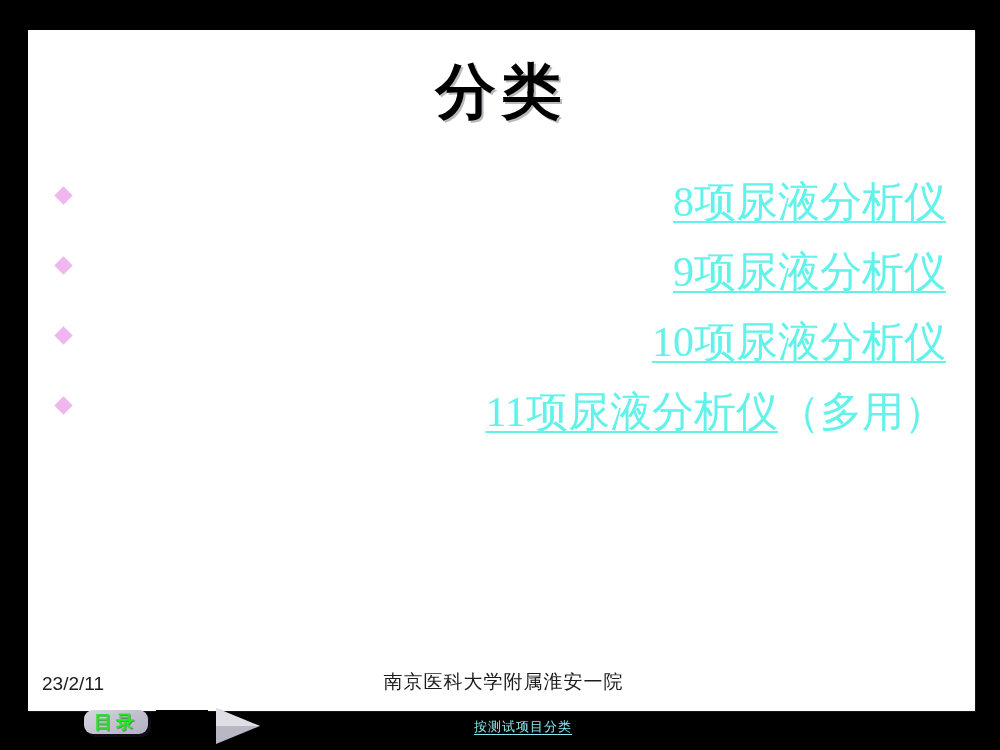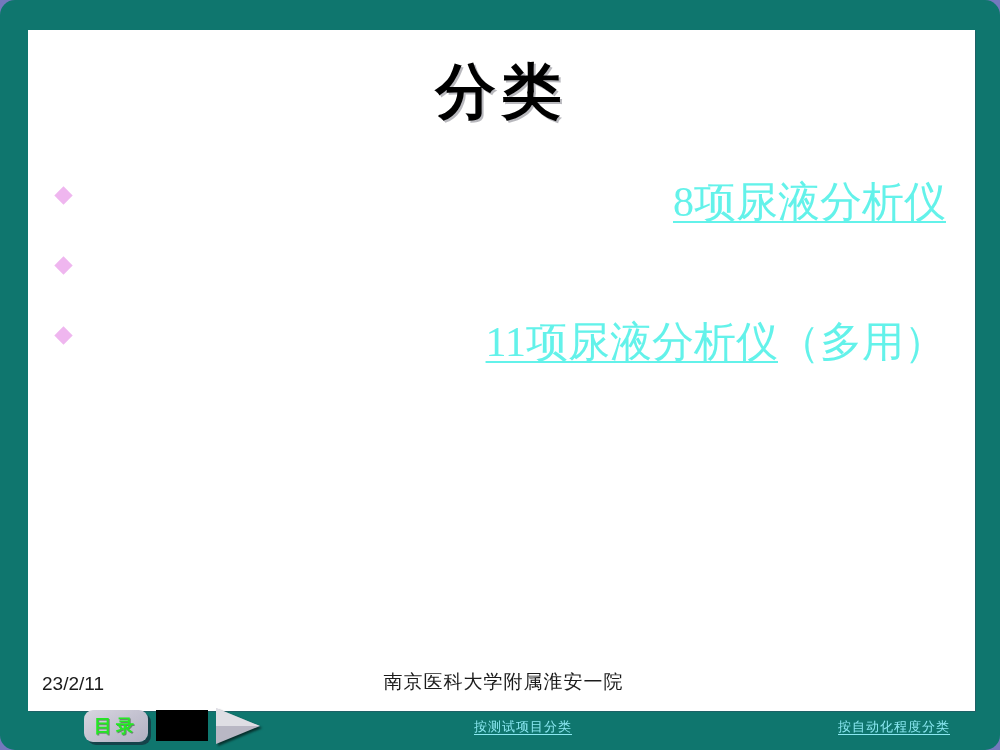--- a/index.html
+++ b/index.html
@@ -14,22 +14,21 @@
     font-family: "Liberation Serif", "DejaVu Serif", serif;
     position: relative;
   }
 
   
   #stage {
     position: absolute;
     left: 0; top: 0;
     width: 1000px;
     height: 750px;
-    background: #0f766e;
-    border-radius: 15px;
+    background: #000000;
   }
 
   
   #slide-canvas {
     position: absolute;
     left: 28px;
     top: 30px;
     width: 947px;
     height: 681px;
     background: #FFFFFF;
@@ -123,21 +122,21 @@
     letter-spacing: 1px;
     font-family: "Liberation Serif", "DejaVu Serif", serif;
   }
 
   
   #nav-menu-button {
     position: absolute;
     left: 84px;
     top: 710px;
     width: 64px;
-    height: 32px;
+    height: 24px;
     border-radius: 9px;
     background: linear-gradient(150deg,#d8d6e0 0%,#c6c4d2 45%,#b2b0c2 100%);
     box-shadow: 3px 3px 0 rgba(25,25,45,.55);
     display: flex;
     align-items: center;
     justify-content: center;
     cursor: pointer;
   }
   #nav-menu-button span {
     color: #23E823;
@@ -209,24 +208,35 @@
 
       <div class="bullet-row">
         <span class="bullet-marker">
           <span class="diamond"></span>
         </span>
         <span class="bullet-text">
           <a class="lnk">8项尿液分析仪</a><span class="plain"></span>
         </span>
       </div>
 
-
-      <div class="bullet-row">
-        <span class="bullet-marker">
-          <span class="diamond"></span>
+      <div class="bullet-row">
+        <span class="bullet-marker">
+          <span class="diamond"></span>
+        </span>
+        <span class="bullet-text">
+          <a class="lnk">9项尿液分析仪</a><span class="plain"></span>
+        </span>
+      </div>
+
+      <div class="bullet-row">
+        <span class="bullet-marker">
+          <span class="diamond"></span>
+        </span>
+        <span class="bullet-text">
+          <a class="lnk">10项尿液分析仪</a><span class="plain"></span>
         </span>
       </div>
 
       <div class="bullet-row">
         <span class="bullet-marker">
           <span class="diamond"></span>
         </span>
         <span class="bullet-text">
           <a class="lnk">11项尿液分析仪</a><span class="plain">（多用）</span>
         </span>
@@ -241,15 +251,14 @@
 
   <div id="nav-menu-button">
     <span>目录</span>
   </div>
 
   <div id="nav-black-block"></div>
 
   <div id="nav-next-triangle"></div>
 
   <a class="footer-link" id="link-by-test-item">按测试项目分类</a>
-  <a class="footer-link" id="link-by-automation">按自动化程度分类</a>
 
 </div>
 
 </body></html>

